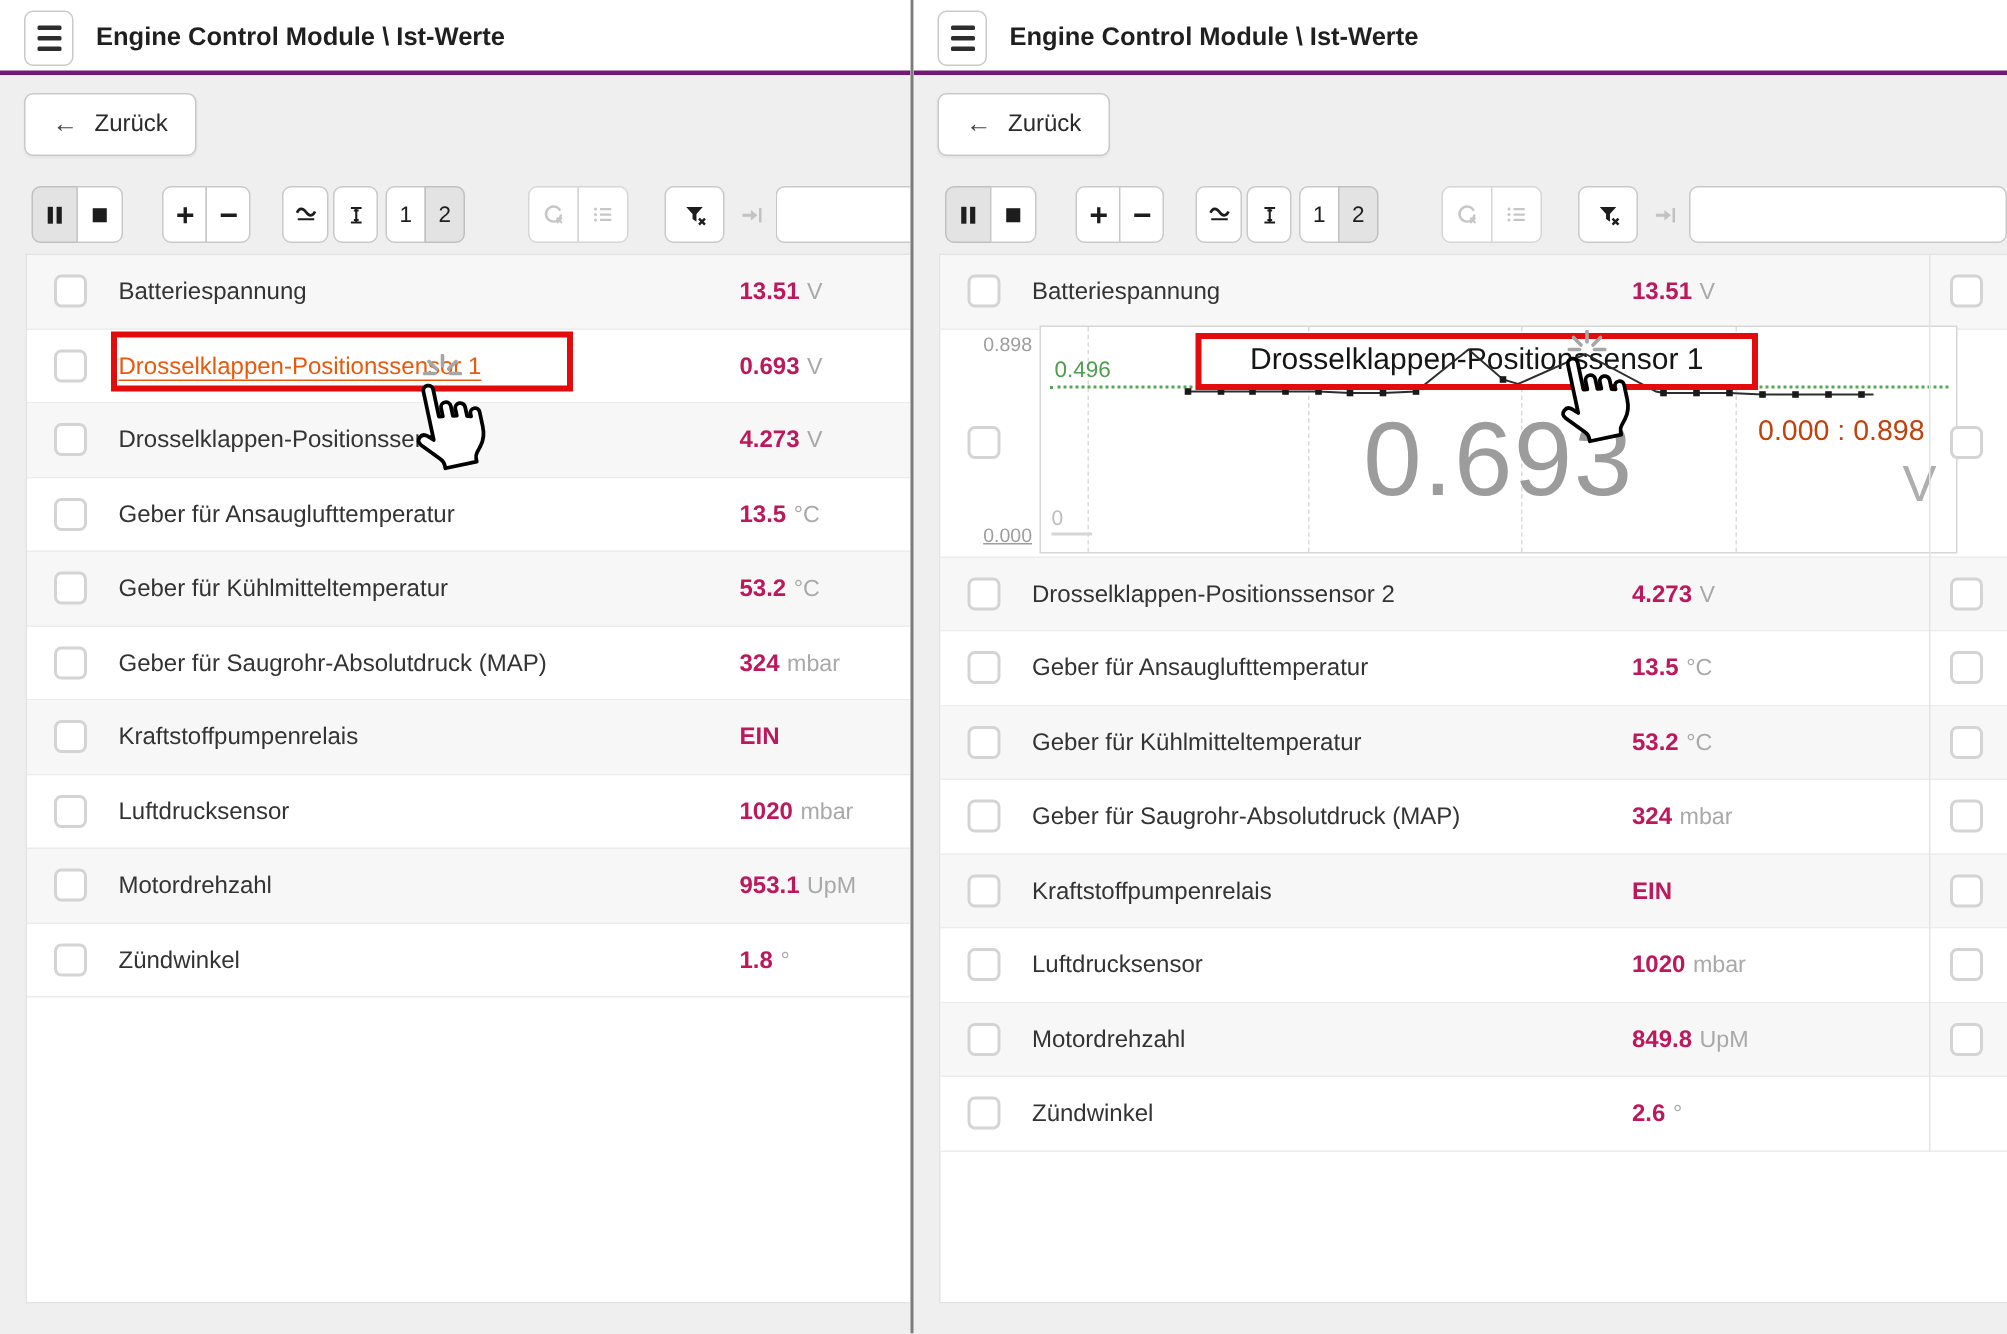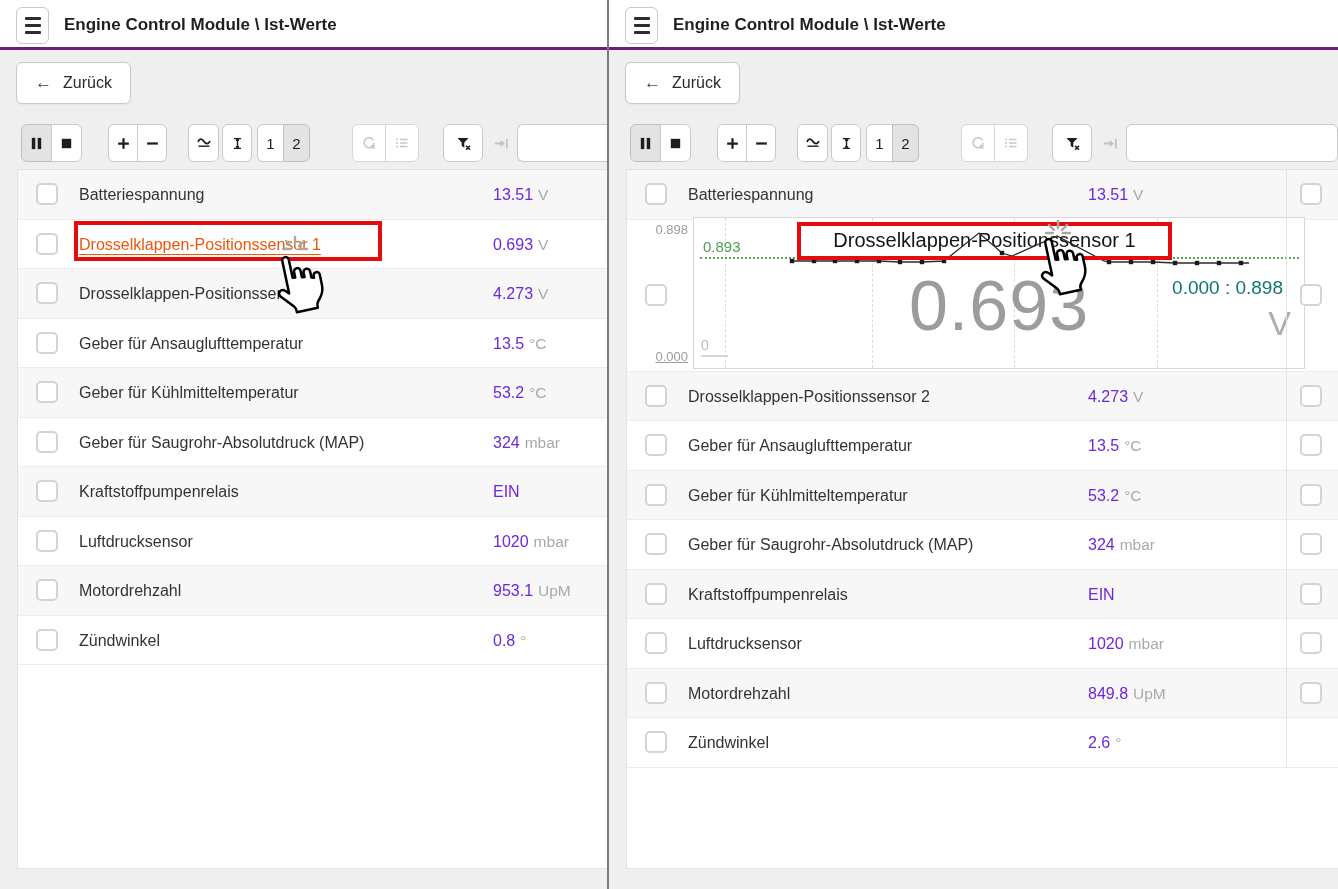--- a/index.html
+++ b/index.html
@@ -52,41 +52,41 @@
   .row { position:relative; height:49.5px; border-bottom:1px solid #ececec; background:#fff; }
   .row.odd { background:#f7f7f7; }
   .cb { position:absolute; left:18px; top:50%; transform:translateY(-50%); width:22px; height:22px;
         background:#fff; border:2px solid #d4d4d4; border-radius:5px; cursor:pointer; }
   .cell-label { position:absolute; left:61px; top:0; height:49.5px; line-height:49.5px;
                 font-size:16px; color:#333; white-space:nowrap; }
   .cell-label.link { color:#e8590c; text-decoration:underline; text-underline-offset:4px; cursor:pointer; }
   .cell-value { position:absolute; top:0; height:49.5px; line-height:49.5px; white-space:nowrap; }
   .panel-left  .cell-value { left:475px; }
   .panel-right .cell-value { left:461px; }
-  .val  { font-weight:400; font-size:16px; color:#6d28d9; }
+  .val  { font-weight:700; font-size:16px; color:#be185d; }
   .unit { font-size:15.5px; color:#a9a9a9; margin-left:5px; }
   .cb2 { left:673px; }
   .col-divider { position:absolute; left:659px; top:0; height:598px; width:0;
                  border-left:1px solid #e4e4e4; z-index:3; }
 
   
   .row.chart-row { height:152px; background:#fff; }
   .chart-box { position:absolute; left:66px; top:-3px; width:612px; height:152px; background:#fff;
                border:1px solid #d6d6d6; cursor:pointer; }
   .ylab { position:absolute; width:42px; text-align:right; font-size:13px; color:#9d9d9d; }
   .ylab.ymax { left:-48px; top:4px; }
   .ylab.ymin { left:-48px; top:131px;text-decoration:underline; }
   .grid { position:absolute; top:0; bottom:0; width:0; border-left:1px dashed #dcdcdc; }
   .refline { position:absolute; left:6px; right:5px; top:39px; border-top:2px dotted #58a758; }
   .reflabel { position:absolute; left:9px; top:20px; font-size:15px; color:#4f9e4f; }
   .xstart { position:absolute; left:7px; top:119px; width:27px; font-size:14px; color:#bdbdbd;
             border-bottom:2px solid #d6d6d6; padding-bottom:2px; }
   .bigval  { position:absolute; left:0; right:0; top:53px; text-align:center; font-size:70px;
              color:#9c9c9c; line-height:1; letter-spacing:1px; }
-  .rangelab{ position:absolute; right:21px; top:59px; font-size:19px; color:#0f766e;text-align:center; }
+  .rangelab{ position:absolute; right:21px; top:59px; font-size:19px; color:#c2410c;text-align:center; }
   .bigunit { position:absolute; right:13px; top:88px; font-size:34px; color:#aeaeae; line-height:1; }
   .ctitle { position:absolute; left:103px; top:4px; width:375px; height:38px; background:#fff;
             display:flex; align-items:center; justify-content:center; font-size:20px;
             color:#151515; z-index:2; white-space:nowrap; }
   svg.plot { position:absolute; left:0; top:0; z-index:3; pointer-events:none; }
   .ctitle-border { position:absolute; left:103px; top:4px; width:375px; height:38px;
                    border:4px solid #e30b0b; z-index:4; pointer-events:none; }
 
   
   .anno-box { position:absolute; border:4px solid #e30b0b; z-index:40; pointer-events:none; }
@@ -270,21 +270,21 @@
     <span class="cb"></span>
     <span class="cell-label">Motordrehzahl</span>
     <span class="cell-value">
       <span class="val">953.1</span><span class="unit">UpM</span>
     </span>
   </div>
       <div class="row">
     <span class="cb"></span>
     <span class="cell-label">Zündwinkel</span>
     <span class="cell-value">
-      <span class="val">0.8</span><span class="unit">°</span>
+      <span class="val">1.8</span><span class="unit">°</span>
     </span>
   </div>
     </div>
 
   <div class="anno-box" style="left:74px; top:221px; width:308px; height:40px;"></div>
   <svg class="burst" style="left:282px; top:236px;" width="26" height="26" viewBox="0 0 26 26">
     <g stroke="#a6a6a6" stroke-width="2.4" stroke-linecap="round">
       <line x1="13" y1="1" x2="13" y2="8"></line>
       <line x1="4" y1="5" x2="9" y2="10"></line>
       <line x1="22" y1="5" x2="17" y2="10"></line>
@@ -429,21 +429,21 @@
       <div class="row chart-row">
     <span class="cb"></span>
     <div class="chart-box">
       <span class="ylab ymax">0.898</span>
       <span class="ylab ymin">0.000</span>
       <div class="grid" style="left:31px"></div>
       <div class="grid" style="left:178px"></div>
       <div class="grid" style="left:320px"></div>
       <div class="grid" style="left:463px"></div>
       <div class="refline"></div>
-      <span class="reflabel">0.893</span>
+      <span class="reflabel">0.496</span>
       <span class="xstart">0</span>
       <div class="bigval">0.693</div>
       <span class="rangelab">0.000 : 0.898</span>
       <span class="bigunit">V</span>
       <div class="ctitle">Drosselklappen-Positionssensor 1</div>
       <svg class="plot" width="570" height="150" viewBox="0 0 570 150">
             <polyline points="98,43 120,43 141,43 163,43 185,43 206,44 228,44 250,43 285,15 308,35 318,38 363,18 410,43 415,44 437,44 459,44 481,45 503,45 525,45 547,45 555,45" fill="none" stroke="#2c2c2c" stroke-width="1.3"></polyline>
             <rect x="95.8" y="40.8" width="4.4" height="4.4" fill="#1a1a1a"></rect>
             <rect x="117.8" y="40.8" width="4.4" height="4.4" fill="#1a1a1a"></rect>
             <rect x="138.8" y="40.8" width="4.4" height="4.4" fill="#1a1a1a"></rect>

